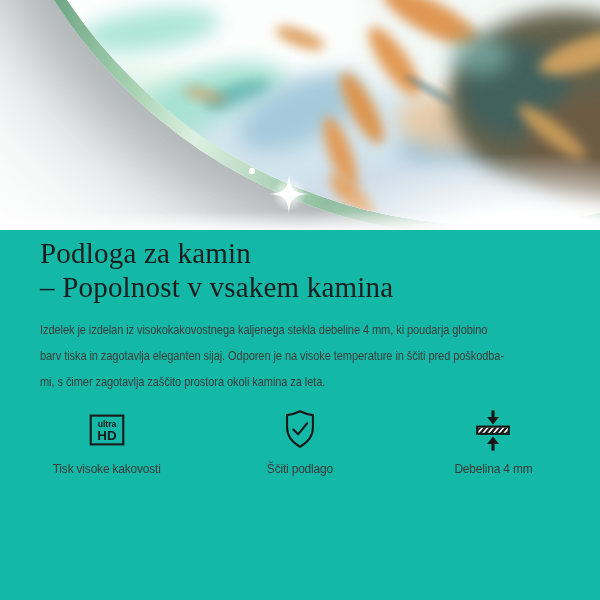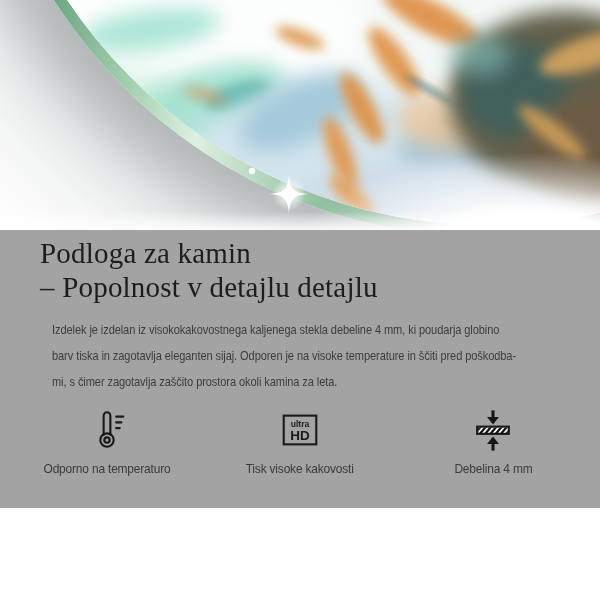--- a/index.html
+++ b/index.html
@@ -1,16 +1,16 @@
 <!DOCTYPE html>
 <html><head>
 <meta charset="utf-8">
 <style>
   html,body{margin:0;padding:0;background:#fff;}
-  .page{position:relative;width:600px;height:508px;overflow:hidden;background:#a3a3a3;
+  .page{position:relative;width:600px;height:600px;overflow:hidden;background:#14b8a6;
         font-family:"Liberation Sans",sans-serif;}
 
   
   .hero{position:relative;width:600px;height:230px;overflow:hidden;background:#fff;}
   .disc-edge{position:absolute;left:-25px;top:-780px;width:1016px;height:1016px;border-radius:50%;
     background:linear-gradient(100deg,#2f6847 4%,#5f9a78 16%,#a7d2b2 26%,#ddf0e1 32%,#9cc7a9 42%,#4d8766 55%,#2b6245 70%,#1f4c33 90%);
     box-shadow:-30px 26px 55px rgba(140,147,150,.55),-70px 55px 120px rgba(150,157,160,.33);
     overflow:hidden;}
   .disc-marble{position:absolute;left:6px;top:-11px;width:1016px;height:1016px;border-radius:50%;
     overflow:hidden;background:#eef6f3;
@@ -21,21 +21,21 @@
       radial-gradient(340px 150px at 88% 112%, #ffffff 30%, rgba(255,255,255,0) 70%),
       linear-gradient(to bottom, rgba(255,255,255,0) 92%, rgba(255,255,255,.85) 100%);}
   .sparkle{position:absolute;left:244px;top:159px;pointer-events:none;}
 
   
   h1{margin:6px 40px 0;font-family:"Liberation Serif",serif;font-weight:400;
      font-size:29px;line-height:34px;color:#1d1d1d;letter-spacing:.2px;}
   h1 span{display:block;}
 
   
-  .intro{margin:13px 0 0 52px;color:#3c3c3c;}
+  .intro{margin:13px 0 0 40px;color:#3c3c3c;}
   .intro-line{font-size:13px;line-height:26px;letter-spacing:-.1px;white-space:nowrap;
     transform:scaleX(.85);transform-origin:0 50%;}
 
   
   .features{display:grid;grid-template-columns:repeat(3,1fr);row-gap:14px;
     margin-top:12px;padding:0 10px;}
   .feature{display:flex;flex-direction:column;align-items:center;justify-content:center;}
   .ficon{height:46px;display:flex;align-items:center;justify-content:center;}
   .ficon svg{display:block;}
   .flabel{margin-top:8px;font-size:13px;color:#3a3a3a;letter-spacing:-.2px;
@@ -111,58 +111,54 @@
       </defs>
       <circle r="17" fill="url(#glow)"></circle>
       <path d="M0 -20 C1.2 -4.5 4.5 -1.2 20 0 C4.5 1.2 1.2 4.5 0 20 C-1.2 4.5 -4.5 1.2 -20 0 C-4.5 -1.2 -1.2 -4.5 0 -20 Z" fill="#ffffff"></path>
       <path d="M0 -9 C.6 -2 2 -.6 9 0 C2 .6 .6 2 0 9 C-.6 2 -2 .6 -9 0 C-2 -.6 -.6 -2 0 -9 Z" fill="#ffffff" opacity=".9" transform="rotate(45)"></path>
       <circle cx="-37" cy="-23" r="3.2" fill="#ffffff" opacity=".95"></circle>
     </svg>
   </div>
 
   <h1>
     <span>Podloga za kamin</span>
-    <span>– Popolnost v detajlu detajlu</span>
+    <span>– Popolnost v vsakem kamina</span>
   </h1>
 
   <div class="intro">
     <div class="intro-line">Izdelek je izdelan iz visokokakovostnega kaljenega stekla debeline 4 mm, ki poudarja globino</div>
     <div class="intro-line">barv tiska in zagotavlja eleganten sijaj. Odporen je na visoke temperature in ščiti pred poškodba-</div>
     <div class="intro-line">mi, s čimer zagotavlja zaščito prostora okoli kamina za leta.</div>
   </div>
 
   <div class="features">
 
-    <div class="feature">
-      <div class="ficon">
-        <svg width="46" height="46" viewBox="0 0 48 48">
-          <g class="ic" stroke-linecap="round">
-            <path d="M20.5 29 V9 a3.5 3.5 0 0 1 7 0 V29"></path>
-            <circle cx="24" cy="34.5" r="7"></circle>
-            <circle cx="24" cy="34.5" r="2.8"></circle>
-            <path d="M33.5 10 h7.5"></path>
-            <path d="M33.5 16 h5.5"></path>
-            <path d="M33.5 22 h3.8"></path>
-          </g>
-        </svg>
-      </div>
-      <div class="flabel">Odporno na temperaturo</div>
-    </div>
 
     <div class="feature">
       <div class="ficon">
         <svg width="46" height="46" viewBox="0 0 48 48">
           <rect class="ic" x="7" y="9" width="34" height="30" stroke-width="2.6"></rect>
           <text class="badge-top" x="24" y="21" text-anchor="middle">ultra</text>
           <text class="badge-bottom" x="24" y="34.5" text-anchor="middle">HD</text>
         </svg>
       </div>
       <div class="flabel">Tisk visoke kakovosti</div>
     </div>
 
+    <div class="feature">
+      <div class="ficon">
+        <svg width="46" height="46" viewBox="0 0 48 48">
+          <g class="ic" stroke-width="2.4" stroke-linejoin="round" stroke-linecap="round">
+            <path d="M24 4.5 C28 6.5 33 8 37.5 8.5 V21.5 C37.5 30.5 32 37 24 41.5 C16 37 10.5 30.5 10.5 21.5 V8.5 C15 8 20 6.5 24 4.5 Z"></path>
+            <path d="M17 23.5 L22 28.5 L31.5 17"></path>
+          </g>
+        </svg>
+      </div>
+      <div class="flabel">Ščiti podlago</div>
+    </div>
 
 
 
     <div class="feature">
       <div class="ficon">
         <svg width="46" height="46" viewBox="0 0 48 48">
           <defs>
             <clipPath id="barclip">
                 <rect x="8.5" y="21.5" width="31" height="5.5"></rect>
               </clipPath>

